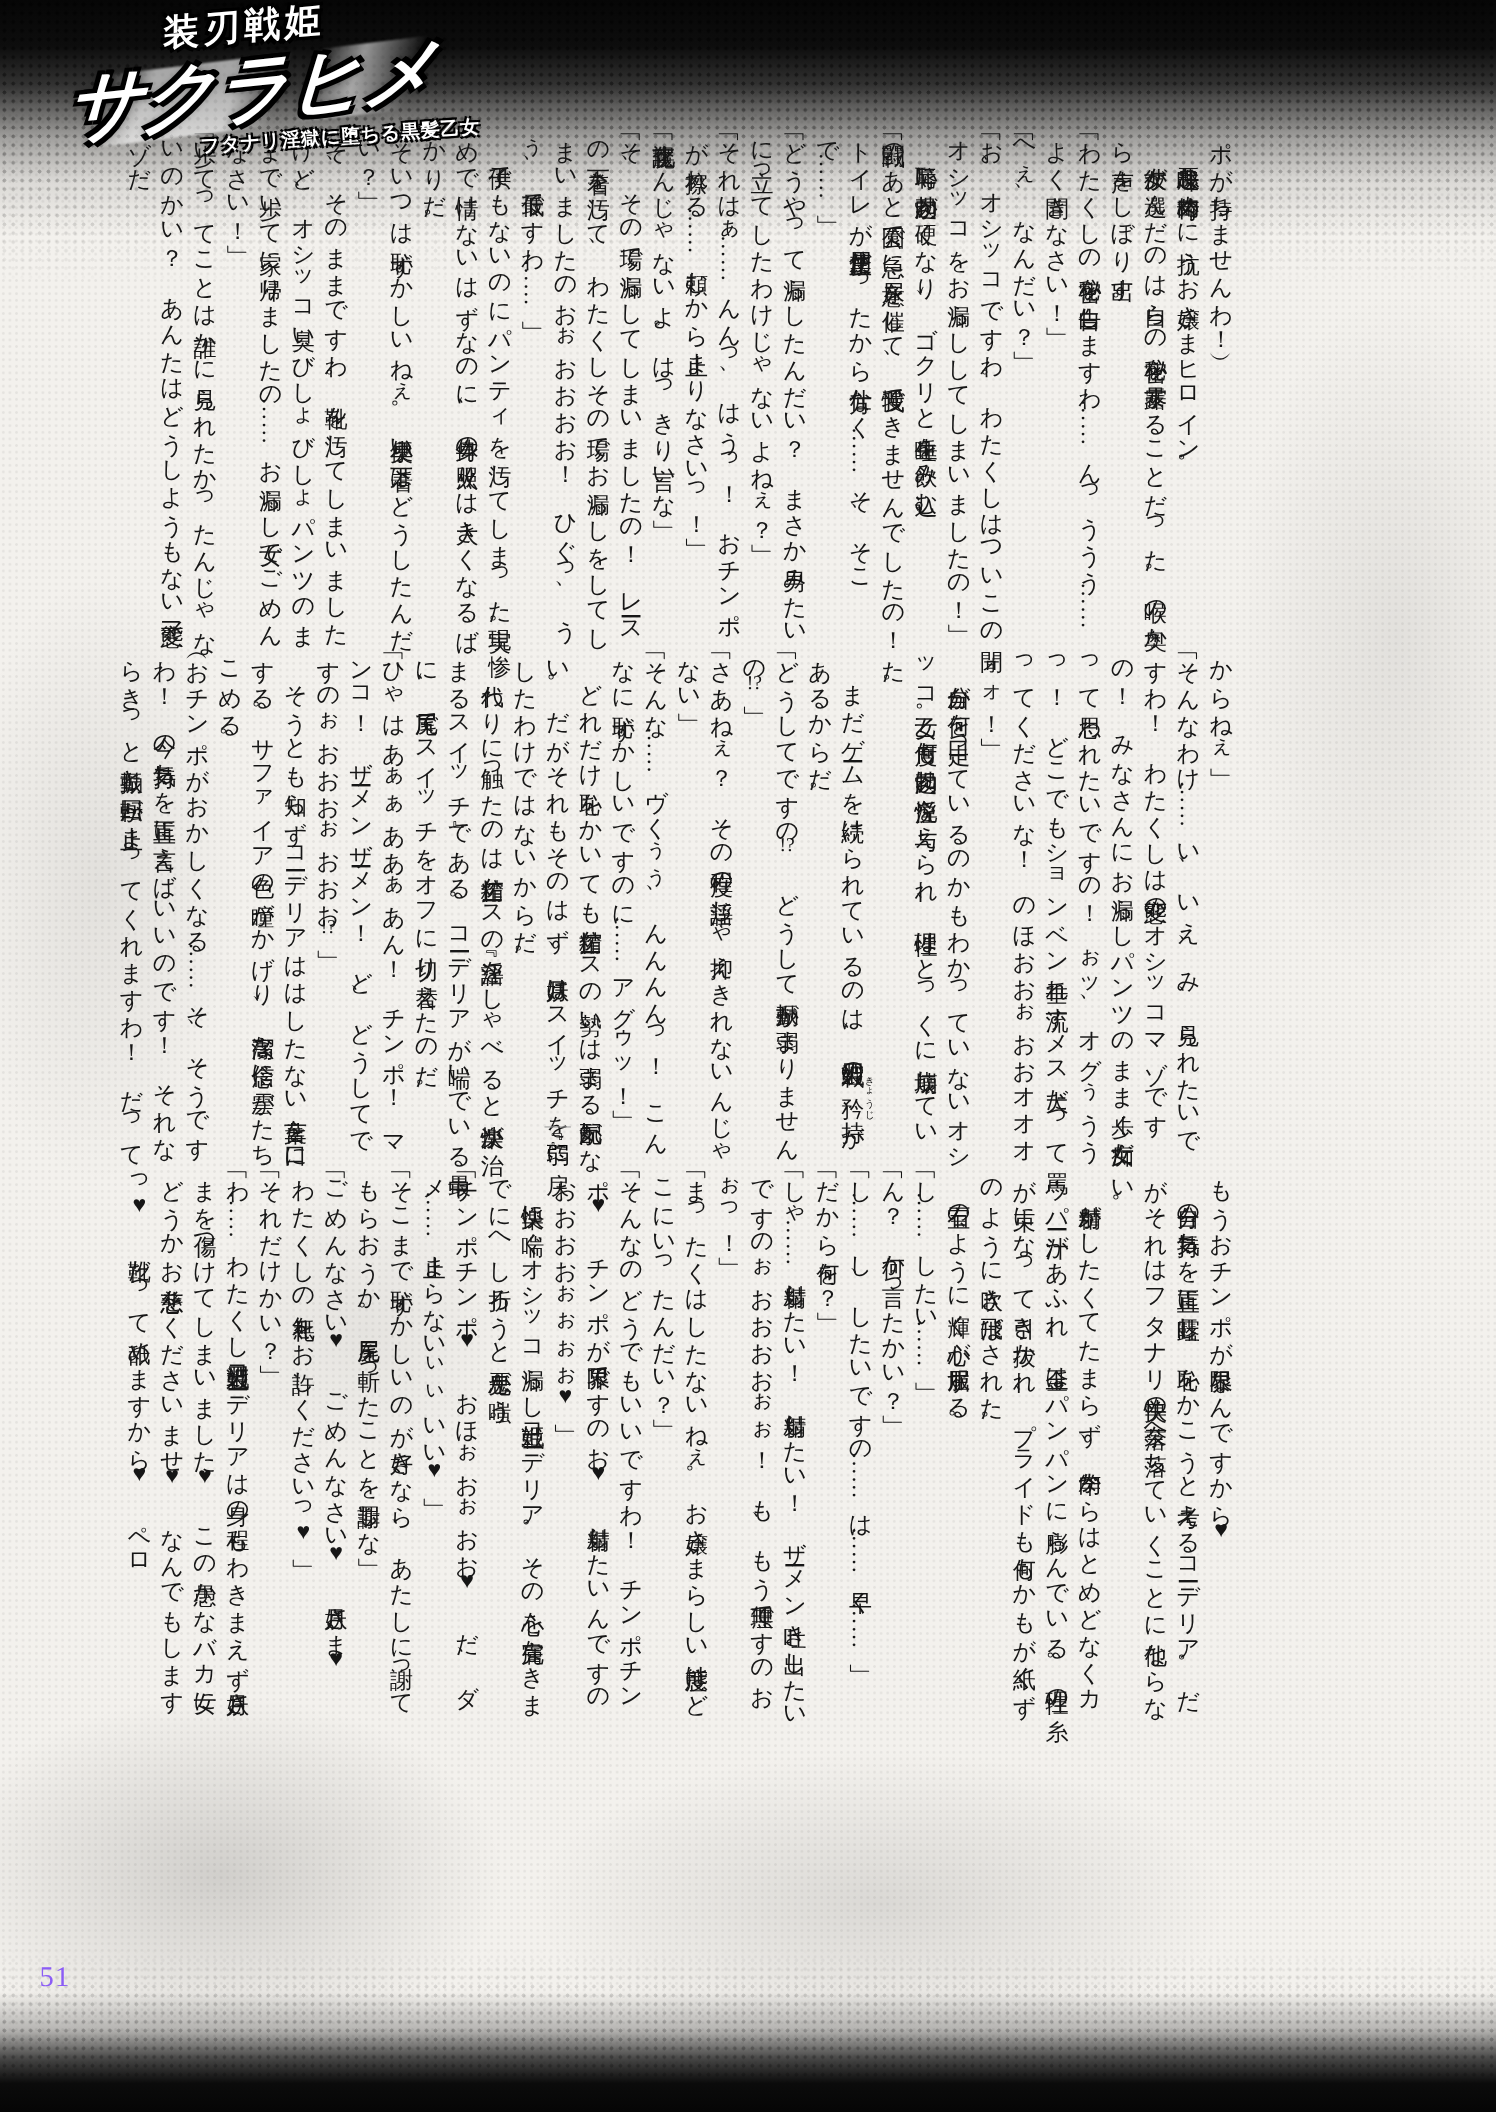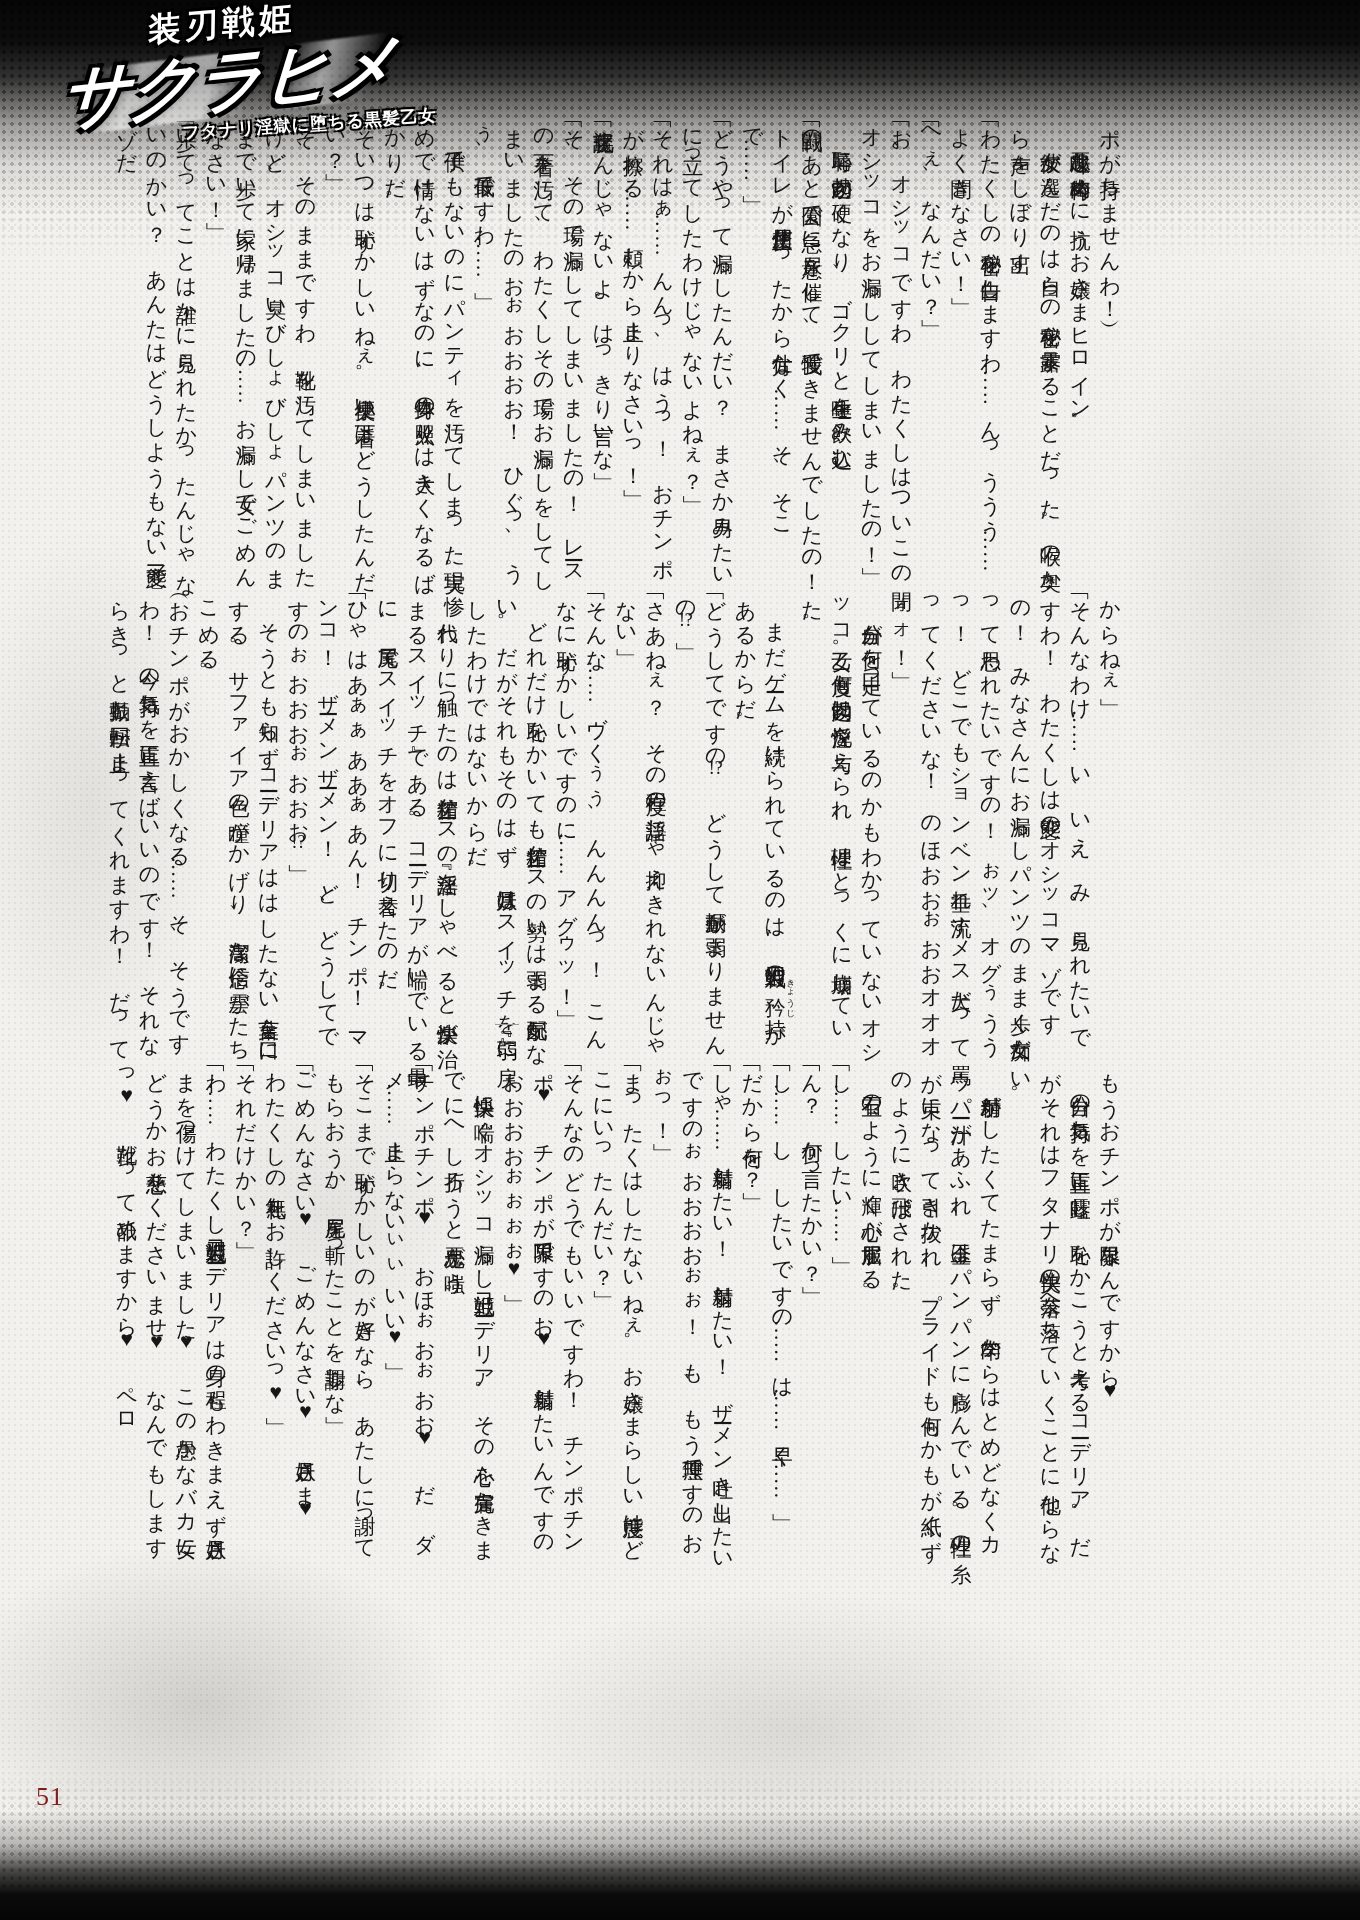--- a/index.html
+++ b/index.html
@@ -85,21 +85,21 @@
   .block-top    { left:78px; top:114px;  width:1046px; height:478px; }
   .block-middle { left:78px; top:586px;  width:1046px; height:470px; }
   .block-bottom { left:78px; top:1058px; width:1046px; height:504px; }
   .para { margin:0; padding:0; }
   .tcy { text-combine-upright:all; font-size:.85em; }
   ruby rt { font-size:.42em; letter-spacing:0; }
   .em-weak { background:#9d9d9d; color:#000; }
 
   .page-number {
     position:absolute; left:36px; top:1782px; z-index:6;
-    font-size:26px; color:#7f1d1d; letter-spacing:1px;
+    font-size:26px; color:#8b5cf6; letter-spacing:1px;
   }
 </style>
 </head>
 <body>
 
 <div class="page">
   <div class="paper-noise"></div>
   <div class="blotch b1"></div>
   <div class="blotch b2"></div>
   <div class="blotch b3"></div>

